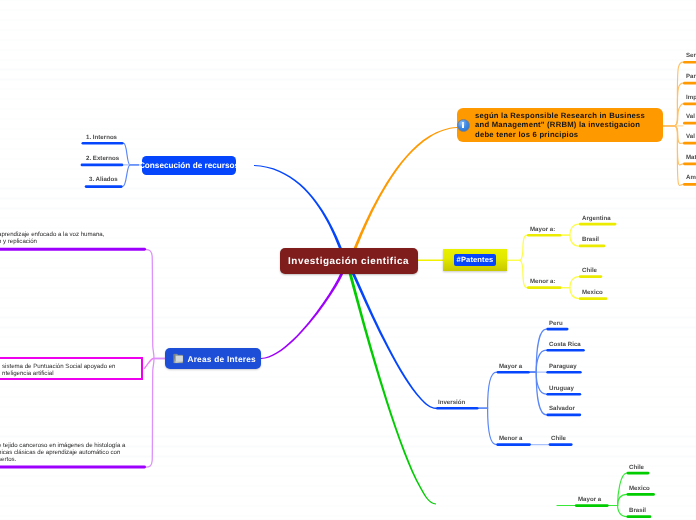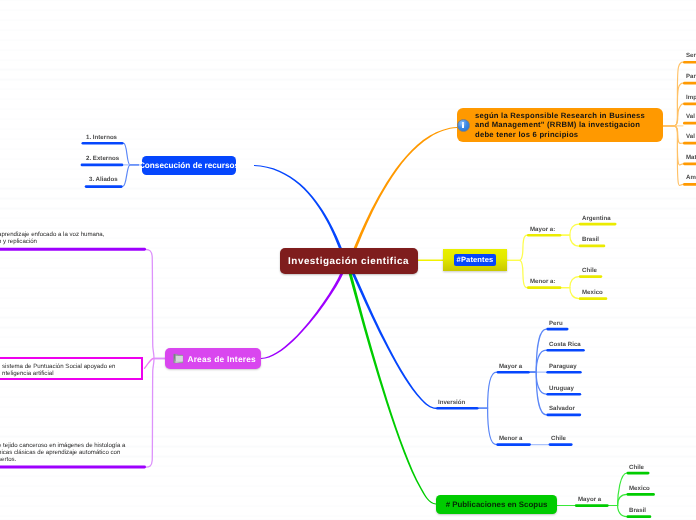--- a/index.html
+++ b/index.html
@@ -189,30 +189,26 @@
   <div class="cap" style="left:438px;top:398px;">Inversión</div>
   <div class="cap" style="left:499px;top:362px;">Mayor a</div>
   <div class="cap" style="left:499px;top:434.3px;">Menor a</div>
   <div class="cap" style="left:549px;top:318.8px;">Peru</div>
   <div class="cap" style="left:549px;top:340px;">Costa Rica</div>
   <div class="cap" style="left:549px;top:362px;">Paraguay</div>
   <div class="cap" style="left:549px;top:384px;">Uruguay</div>
   <div class="cap" style="left:549px;top:404.6px;">Salvador</div>
   <div class="cap" style="left:551px;top:434.3px;">Chile</div>
 
-  <div class="node" style="left:436px;top:495px;width:121px;height:18.5px;background:#00cc00;
-              border-radius:4.5px;justify-content:center;box-shadow:0 1px 2px rgba(0,0,0,.22);">
-    <span style="color:#062b06;font-size:7.9px;"># Publicaciones en Scopus</span>
-  </div>
   <div class="cap" style="left:578px;top:495.3px;">Mayor a</div>
   <div class="cap" style="left:629px;top:462.8px;">Chile</div>
   <div class="cap" style="left:629px;top:484.2px;">Mexico</div>
   <div class="cap" style="left:629px;top:506.4px;">Brasil</div>
 
-  <div class="node" style="left:165px;top:348px;width:96px;height:21px;background:#d946ef;
+  <div class="node" style="left:165px;top:348px;width:96px;height:21px;background:#1d4ed8;
               border-radius:5px;padding-left:8px;box-shadow:0 1px 2px rgba(0,0,0,.2);">
     <span style="position:relative;width:10.4px;height:10.4px;flex:0 0 auto;display:inline-block;">
       <svg width="10.6" height="10.6" viewBox="0 0 24 24" style="display:block">
         <path d="M1.8,2.6 h7.4 q0.8,0 1.2,0.9 l0.6,1.3 h11.2 v17.6 h-20.4 z" fill="#9fa9a9" stroke="#838c8c" stroke-width="0.9" stroke-linejoin="round"></path>
         <path d="M5.4,7.0 h17 v11.9 l-17,3.1 z" fill="#d3d9d9"></path>
         <path d="M1.8,2.6 h3.6 v19.6 h-3.6 z" fill="#788282"></path>
         <path d="M5.4,7.0 v15.0 l-3.6,0.2 z" fill="#9ba4a4"></path>
         <path d="M5.4,18.9 h17 l0,1.2 l-17,2.0 z" fill="#c5cbcb"></path>
       </svg>
     </span>

